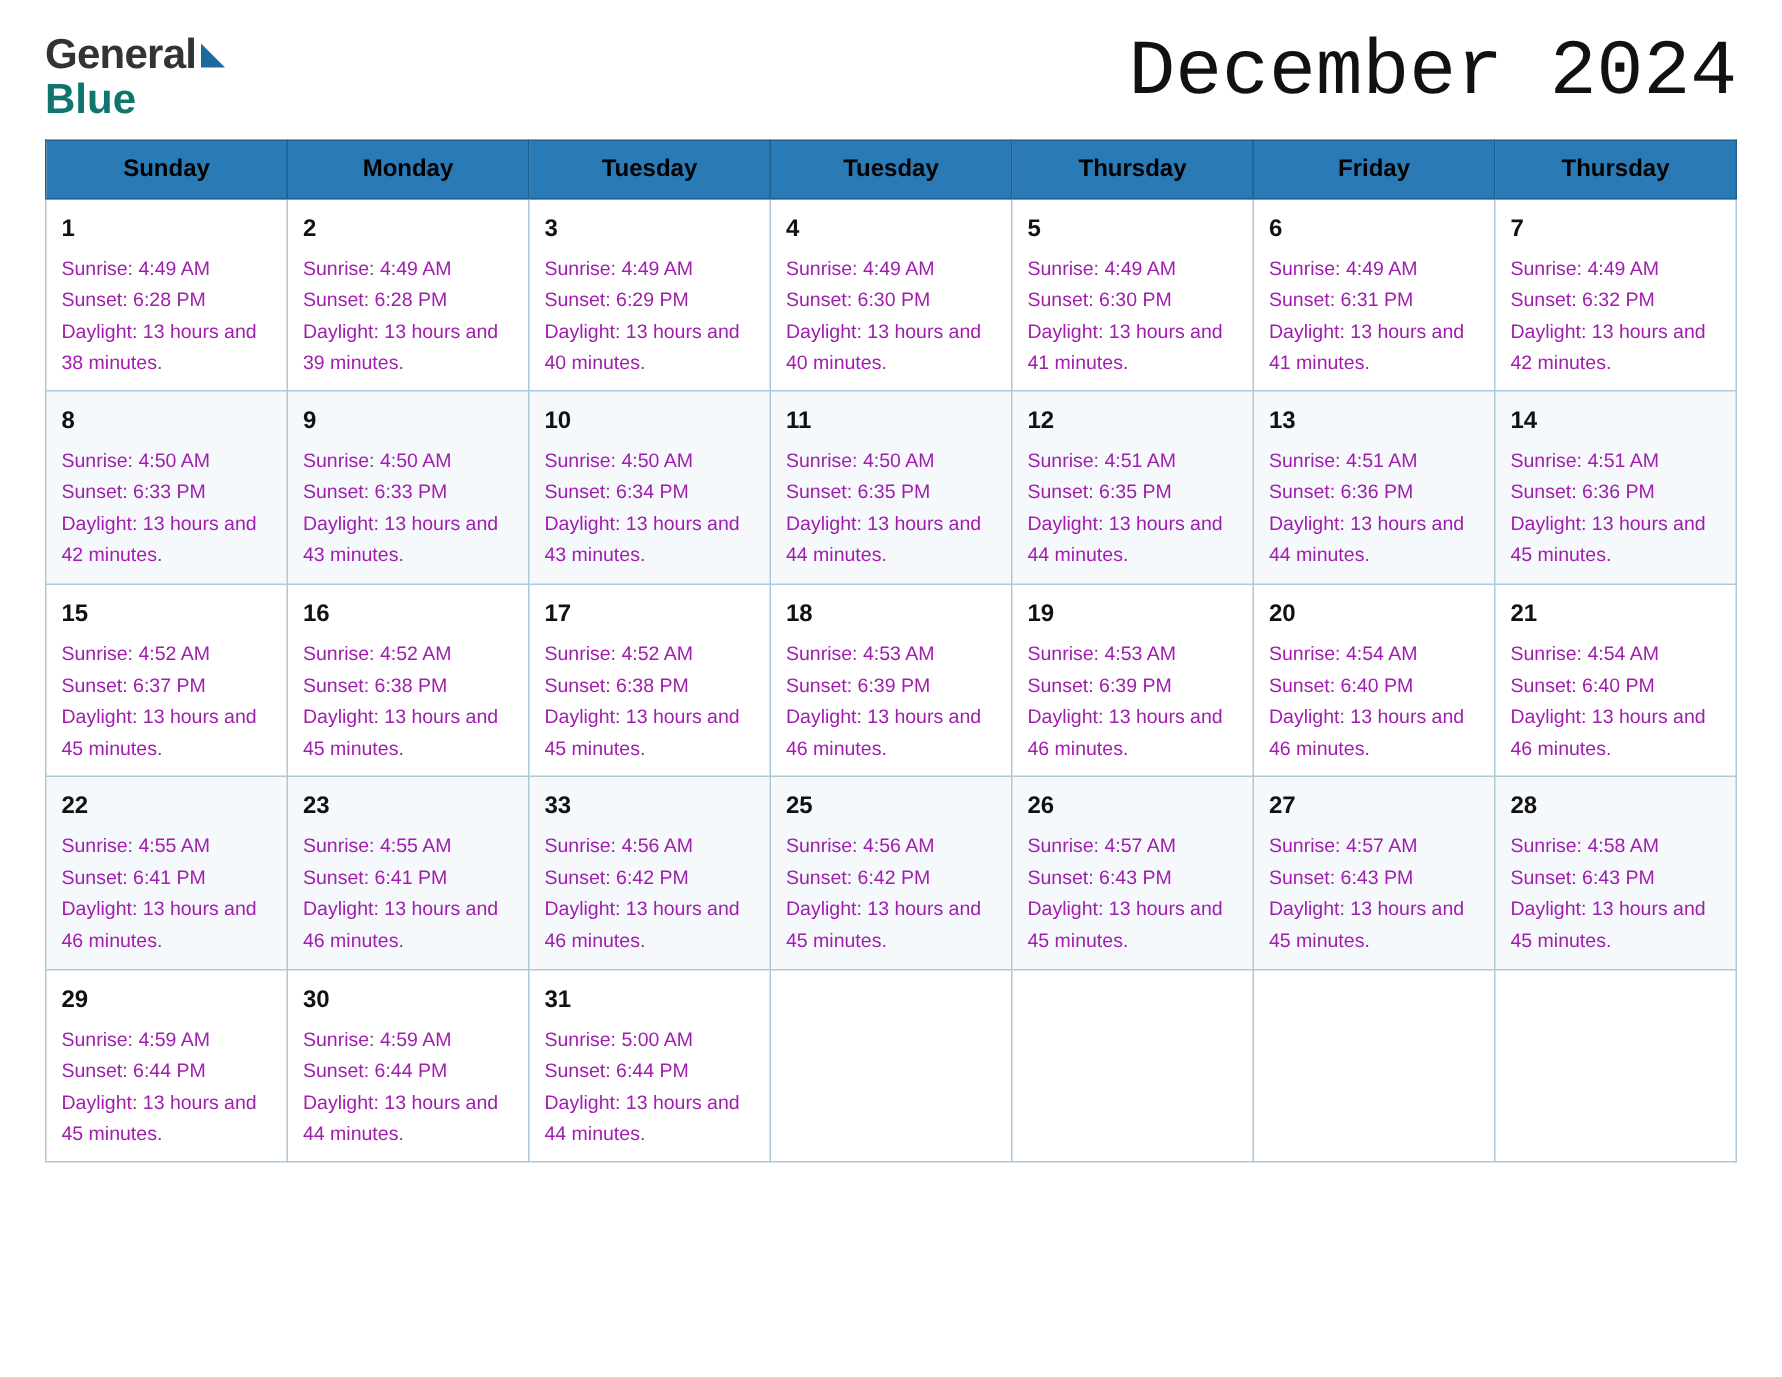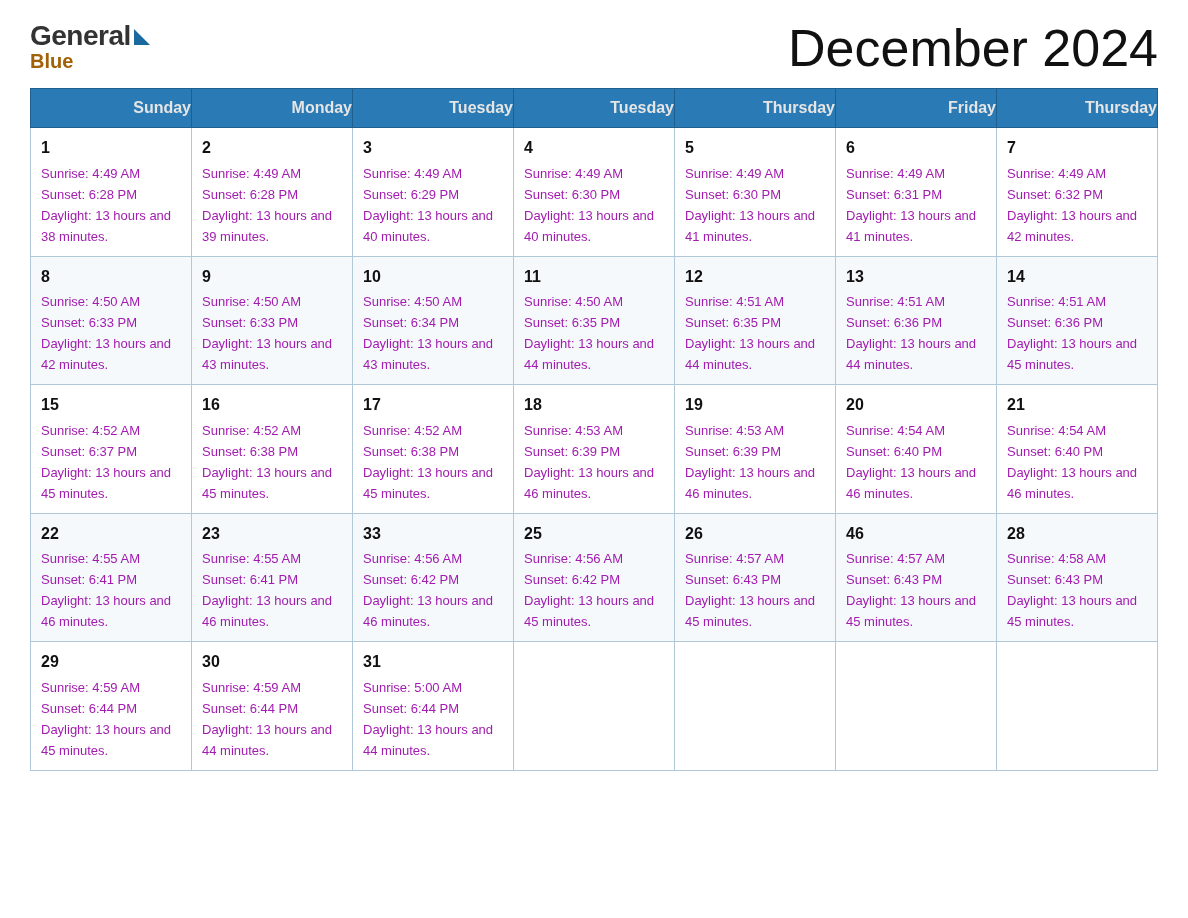--- a/index.html
+++ b/index.html
@@ -12,44 +12,45 @@
       padding: 20px 30px 30px 30px;
     }
     .header {
       display: flex;
       justify-content: space-between;
       align-items: flex-start;
       margin-bottom: 11px;
     }
     .title-section {
       text-align: right;
+      font-family: Liberation Mono, monospace;
     }
     .month-title {
       font-size: 52px;
       font-weight: normal;
       color: #111;
       line-height: 1.1;
     }
     .location {
       font-size: 22px;
       color: #444;
       margin-top: 4px;
     }
     .calendar-table {
       width: 100%;
       border-collapse: collapse;
       table-layout: fixed;
     }
     .calendar-table th {
       background-color: #2a7ab5;
-      color: #e5e5e5;
+      color: #000000;
       font-size: 16px;
       font-weight: bold;
       padding: 10px 0;
-      text-align: right;
+      text-align: center;
       border: 1px solid #1e5f8e;
     }
     .calendar-table td {
       vertical-align: top;
       border: 1px solid #b0c8d8;
       padding: 8px 10px;
       font-size: 13.5px;
       line-height: 1.55;
       min-height: 100px;
       background: #fff;
@@ -90,23 +91,23 @@
       display: inline-block;
       width: 0;
       height: 0;
       border-style: solid;
       border-width: 16px 0 0 16px;
       border-color: transparent transparent transparent #1a6aa0;
       margin-left: 3px;
       margin-bottom: -2px;
     }
     .blue-text {
-      font-size: 20px;
+      font-size: 28px;
       font-weight: bold;
-      color: #a16207;
+      color: #0f766e;
       margin-top: -2px;
     }
   </style>
 </head>
 <body>
 
 <div class="header">
   <div class="header-logo-area">
     <div class="general-row">
       <span class="general-text">General</span>
@@ -158,21 +159,21 @@
         <td><span class="day-number">19</span><span class="day-info">Sunrise: 4:53 AM<br>Sunset: 6:39 PM<br>Daylight: 13 hours and 46 minutes.</span></td>
         <td><span class="day-number">20</span><span class="day-info">Sunrise: 4:54 AM<br>Sunset: 6:40 PM<br>Daylight: 13 hours and 46 minutes.</span></td>
         <td><span class="day-number">21</span><span class="day-info">Sunrise: 4:54 AM<br>Sunset: 6:40 PM<br>Daylight: 13 hours and 46 minutes.</span></td>
       </tr>
       <tr>
         <td><span class="day-number">22</span><span class="day-info">Sunrise: 4:55 AM<br>Sunset: 6:41 PM<br>Daylight: 13 hours and 46 minutes.</span></td>
         <td><span class="day-number">23</span><span class="day-info">Sunrise: 4:55 AM<br>Sunset: 6:41 PM<br>Daylight: 13 hours and 46 minutes.</span></td>
         <td><span class="day-number">33</span><span class="day-info">Sunrise: 4:56 AM<br>Sunset: 6:42 PM<br>Daylight: 13 hours and 46 minutes.</span></td>
         <td><span class="day-number">25</span><span class="day-info">Sunrise: 4:56 AM<br>Sunset: 6:42 PM<br>Daylight: 13 hours and 45 minutes.</span></td>
         <td><span class="day-number">26</span><span class="day-info">Sunrise: 4:57 AM<br>Sunset: 6:43 PM<br>Daylight: 13 hours and 45 minutes.</span></td>
-        <td><span class="day-number">46</span><span class="day-info">Sunrise: 4:57 AM<br>Sunset: 6:43 PM<br>Daylight: 13 hours and 45 minutes.</span></td>
+        <td><span class="day-number">27</span><span class="day-info">Sunrise: 4:57 AM<br>Sunset: 6:43 PM<br>Daylight: 13 hours and 45 minutes.</span></td>
         <td><span class="day-number">28</span><span class="day-info">Sunrise: 4:58 AM<br>Sunset: 6:43 PM<br>Daylight: 13 hours and 45 minutes.</span></td>
       </tr>
       <tr>
         <td><span class="day-number">29</span><span class="day-info">Sunrise: 4:59 AM<br>Sunset: 6:44 PM<br>Daylight: 13 hours and 45 minutes.</span></td>
         <td><span class="day-number">30</span><span class="day-info">Sunrise: 4:59 AM<br>Sunset: 6:44 PM<br>Daylight: 13 hours and 44 minutes.</span></td>
         <td><span class="day-number">31</span><span class="day-info">Sunrise: 5:00 AM<br>Sunset: 6:44 PM<br>Daylight: 13 hours and 44 minutes.</span></td>
         <td class="empty-cell"></td>
         <td class="empty-cell"></td>
         <td class="empty-cell"></td>
         <td class="empty-cell"></td>

